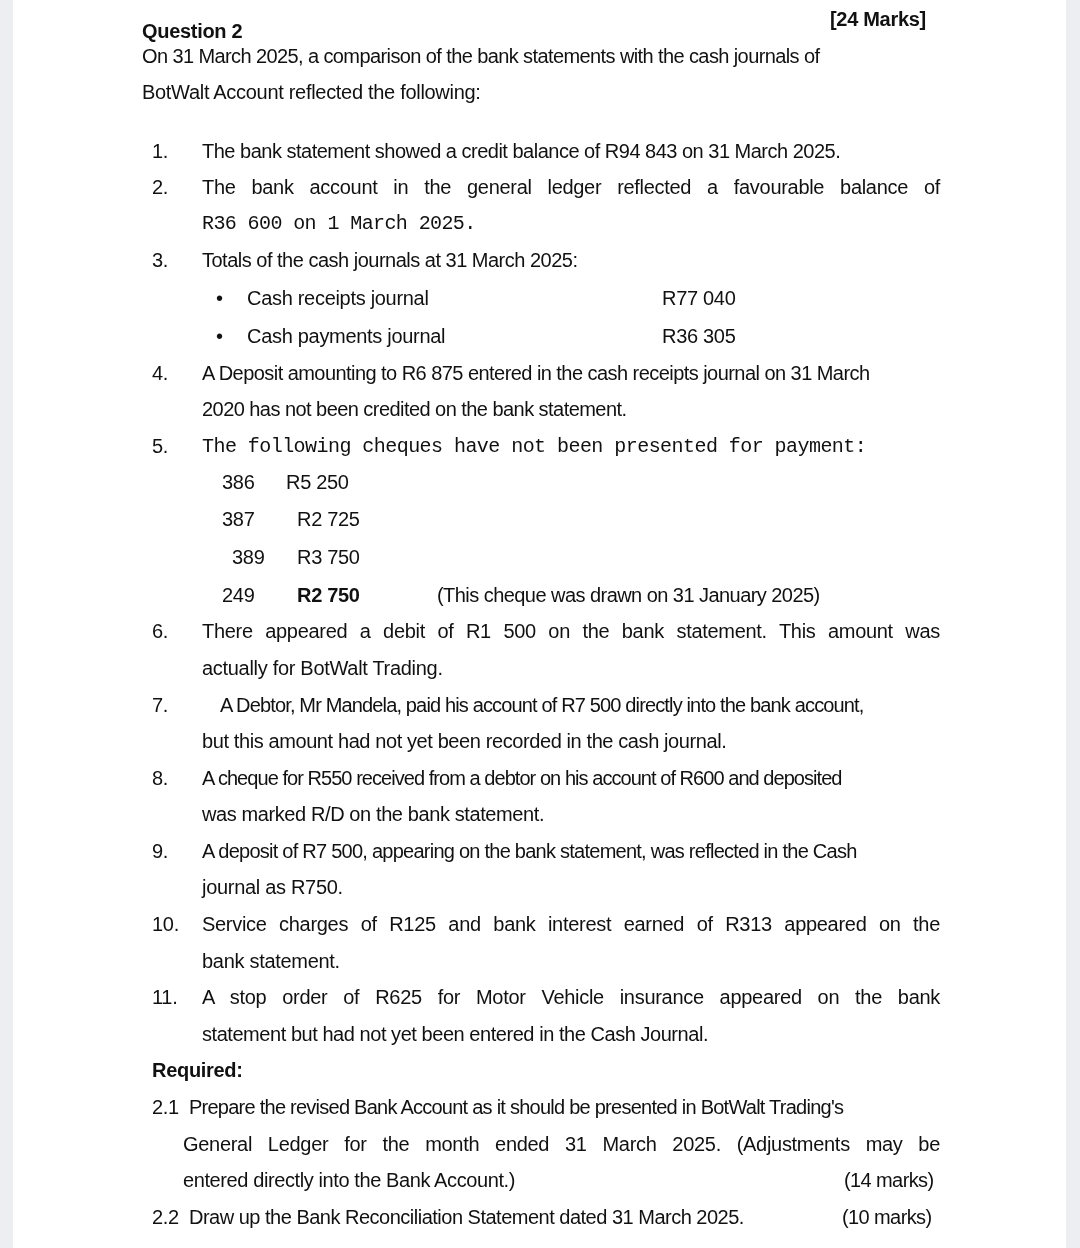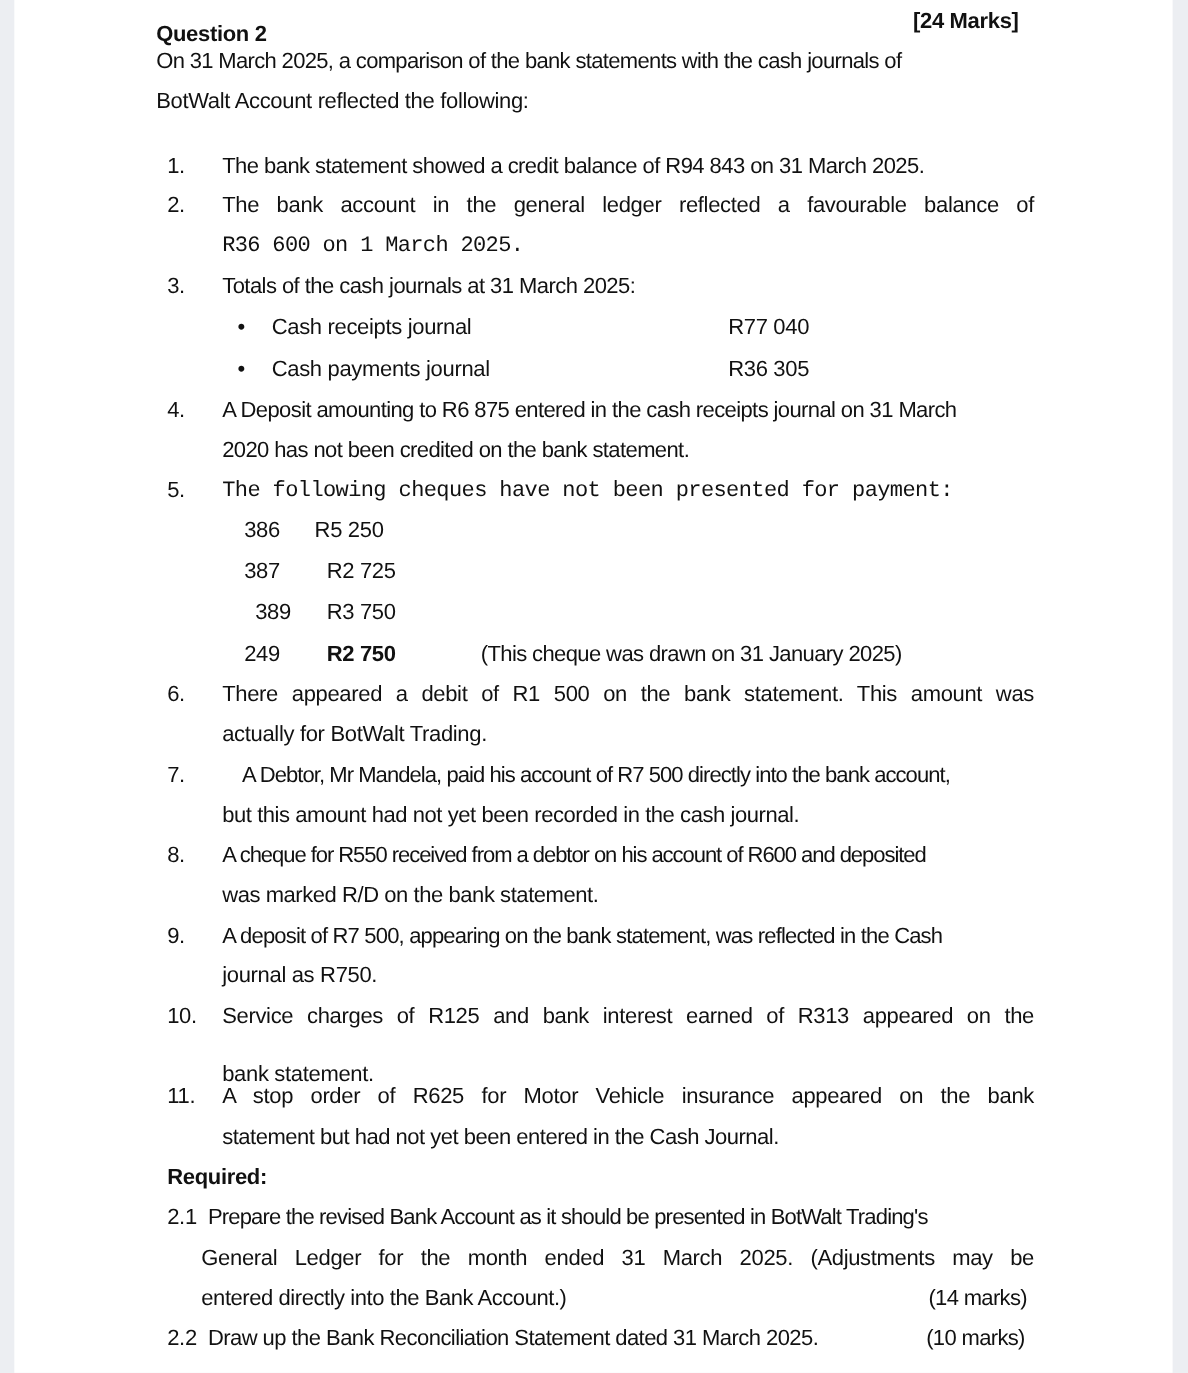--- a/index.html
+++ b/index.html
@@ -120,21 +120,21 @@
 
   <div>
     <div class="abs" style="left:152px; top:840px;">9.</div>
     <div class="abs" style="left:202px; top:840px; letter-spacing:-0.75px;">A deposit of R7 500, appearing on the bank statement, was reflected in the Cash</div>
     <div class="abs" style="left:202px; top:876px;">journal as R750.</div>
   </div>
 
   <div>
     <div class="abs" style="left:152px; top:913px;">10.</div>
     <div class="abs" style="left:202px; top:913px; width:738px; text-align:justify; text-align-last:justify;">Service charges of R125 and bank interest earned of R313 appeared on the</div>
-    <div class="abs" style="left:202px; top:950px;margin-top:16px;">bank statement.</div>
+    <div class="abs" style="left:202px; top:950px;">bank statement.</div>
   </div>
 
   <div>
     <div class="abs" style="left:152px; top:986px;">11.</div>
     <div class="abs" style="left:202px; top:986px; width:738px; text-align:justify; text-align-last:justify;">A stop order of R625 for Motor Vehicle insurance appeared on the bank</div>
     <div class="abs" style="left:202px; top:1023px; letter-spacing:-0.45px;">statement but had not yet been entered in the Cash Journal.</div>
   </div>
 
   <div class="abs bold" style="left:152px; top:1059px;">Required:</div>
 

